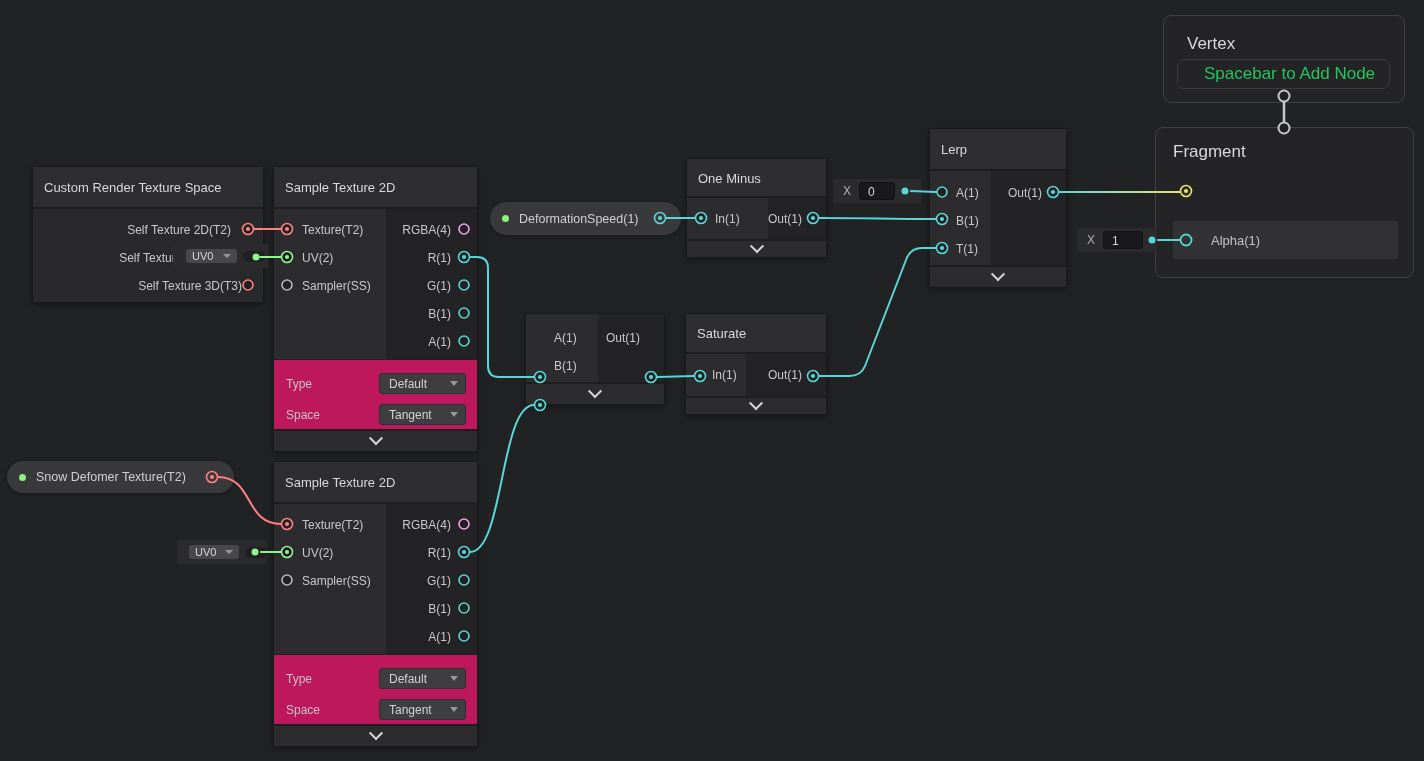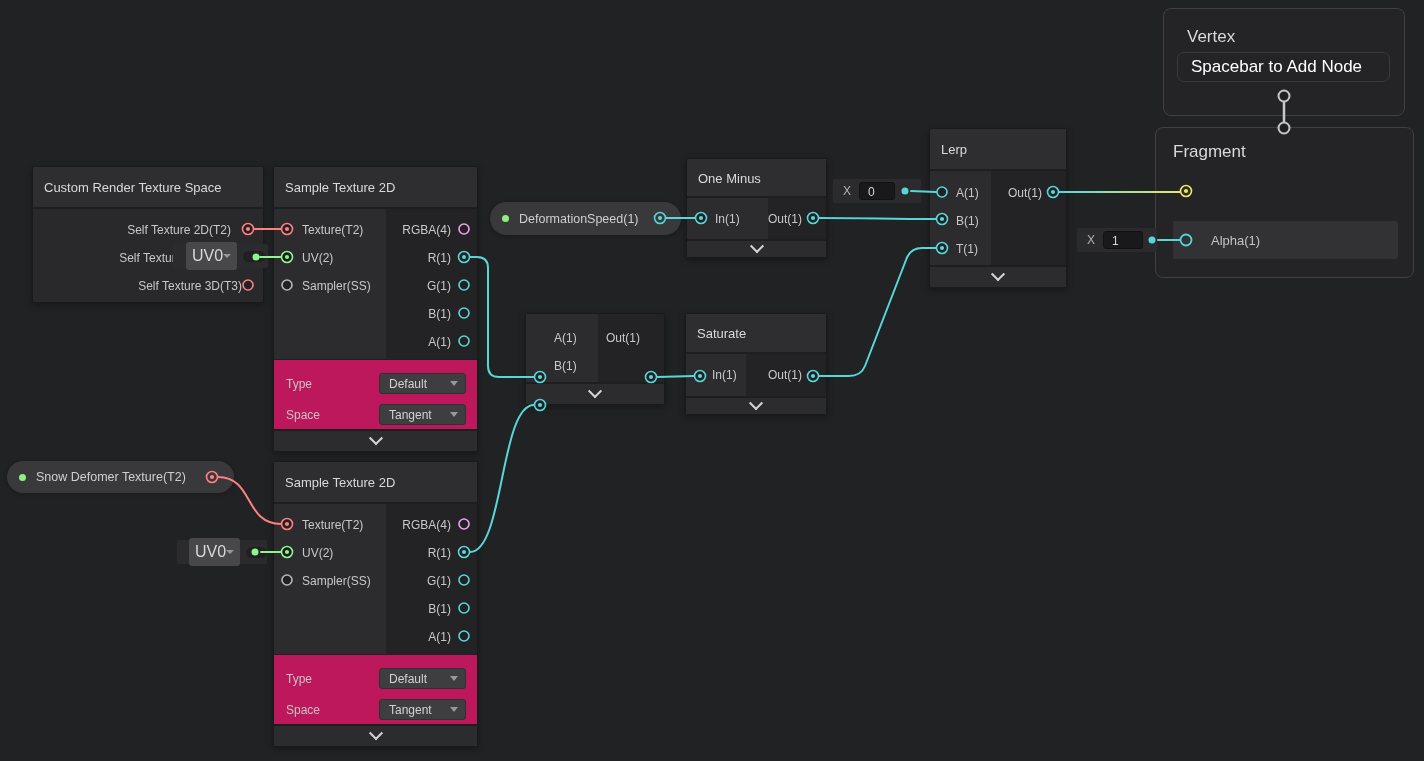--- a/index.html
+++ b/index.html
@@ -27,34 +27,34 @@
   .chevbar{height:20px;background:#2c2c2e;border-top:2px solid #1e1e20;display:flex;
            align-items:center;justify-content:center;}
   .chev{width:8px;height:8px;border-right:2px solid #d4d4d4;border-bottom:2px solid #d4d4d4;
         transform:rotate(45deg) translate(-2px,-2px);}
   
   .ctx{position:absolute;background:#242427;border:1px solid #404043;border-radius:8px;
        z-index:2;box-sizing:border-box;}
   .ctx-title{font-size:17px;color:#d8d8d8;}
   .slot{position:absolute;background:#323234;border-radius:2px;height:38px;display:flex;
         align-items:center;color:#c3c3c3;font-size:13px;padding-left:38px;box-sizing:border-box;}
-  .placeholder{position:absolute;border:1px solid #3a3a3d;border-radius:7px;color:#ffffff;
-               font-size:17px;display:flex;align-items:center;padding-left:13px;box-sizing:border-box;}
+  .placeholder{position:absolute;border:1px solid #3a3a3d;border-radius:7px;color:#22c55e;
+               font-size:17px;display:flex;align-items:center;padding-left:26px;box-sizing:border-box;}
   
   .pill{position:absolute;background:#39393b;border-radius:17px;display:flex;align-items:center;
         z-index:3;color:#cfcfcf;font-size:12.5px;box-sizing:border-box;box-shadow:0 1px 4px rgba(0,0,0,.3);}
   .pilldot{width:7px;height:7px;border-radius:50%;background:#8cf17e;margin:0 10px 0 12px;}
   
   .widget{position:absolute;background:#2b2b2d;z-index:6;display:flex;align-items:center;
           box-sizing:border-box;border-radius:2px;}
   .wlabel{font-size:12px;color:#b2b2b2;margin:0 0 0 10px;}
   .wfield{background:#19191b;border:1px solid #121214;border-radius:3px;height:18px;
           line-height:18px;font-size:12px;color:#d6d6d6;padding-left:8px;box-sizing:border-box;margin-left:8px;}
-  .mini-drop{width:51px;height:28px;background:#48484b;border-radius:3px;display:flex;align-items:center;
-             justify-content:space-between;font-size:16px;color:#d8d8d8;padding:0 6px;box-sizing:border-box;}
+  .mini-drop{width:51px;height:14px;background:#48484b;border-radius:3px;display:flex;align-items:center;
+             justify-content:space-between;font-size:11px;color:#d8d8d8;padding:0 6px;box-sizing:border-box;}
   .capsule{width:22px;height:11px;background:#202022;border-radius:6px;margin-left:6px;}
   svg#wires{position:absolute;left:0;top:0;z-index:10;pointer-events:none;}
   svg#wires .port{pointer-events:auto;}
 </style>
 </head>
 <body>
 
 <div id="canvas">
 
   <div class="node" style="left:32px;top:166px;width:232px">
@@ -255,21 +255,21 @@
         <div class="prow out" style="padding-right:24px">
             <span>Out(1)</span>
           </div>
       </div>
     </div>
     <div class="chevbar">
         <span class="chev"></span>
       </div>
   </div>
 
-  <div class="ctx" style="left:1163px;top:8px;width:242px;height:108px">
+  <div class="ctx" style="left:1163px;top:15px;width:242px;height:88px">
     <div class="ctx-title" style="position:absolute;left:23px;top:18px">Vertex</div>
     <div class="placeholder" style="left:13px;top:43px;width:213px;height:30px">Spacebar to Add Node</div>
   </div>
 
   <div class="ctx" style="left:1155px;top:127px;width:259px;height:151px">
     <div class="ctx-title" style="position:absolute;left:17px;top:14px">Fragment</div>
     <div class="slot" style="left:17px;top:93px;width:225px">
         <span>Alpha(1)</span>
       </div>
   </div>

